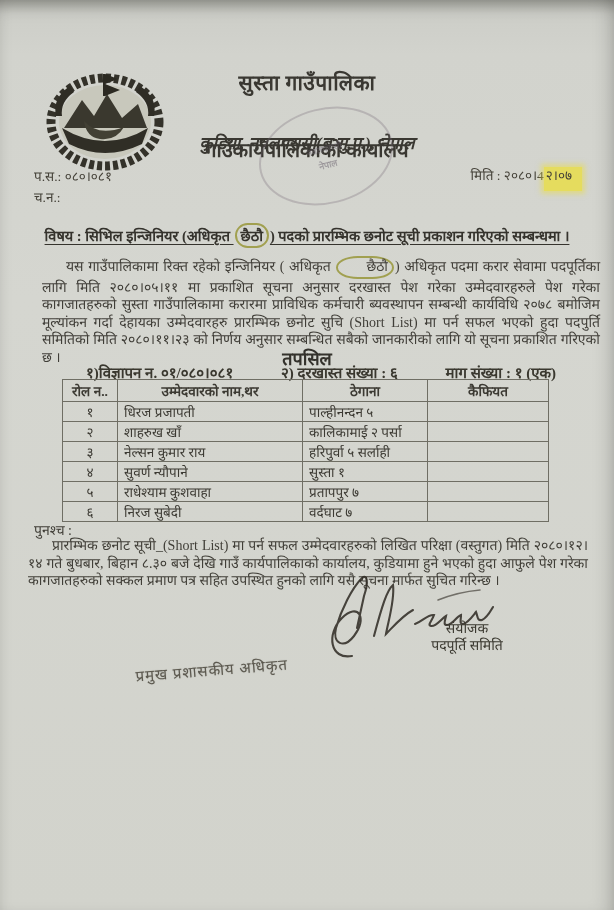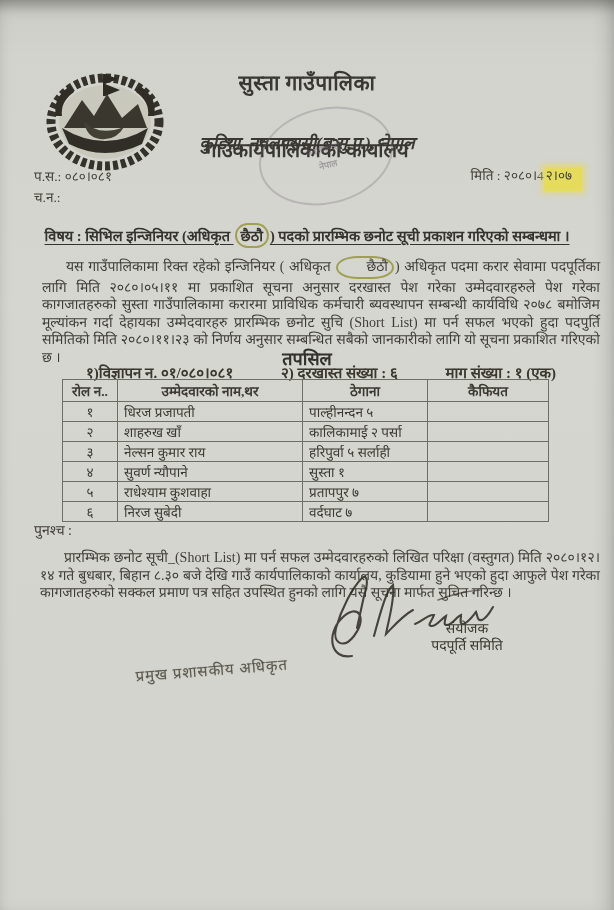--- a/index.html
+++ b/index.html
@@ -183,21 +183,21 @@
           <td class="c">६</td>
           <td>निरज सुबेदी</td>
           <td>वर्दघाट ७</td>
           <td></td>
         </tr>
       </tbody>
     </table>
   </div>
 
   <div class="abs ps-head">पुनश्च :</div>
-  <p class="abs ps-text" style="margin:12px">प्रारम्भिक छनोट सूची_(Short List) मा पर्न सफल उम्मेदवारहरुको लिखित परिक्षा (वस्तुगत) मिति २०८०।१२।१४ गते बुधबार, बिहान ८.३० बजे देखि गाउँ कार्यपालिकाको कार्यालय, कुडियामा हुने भएको हुदा आफुले पेश गरेका कागजातहरुको सक्कल प्रमाण पत्र सहित उपस्थित हुनको लागि यसै सूचना मार्फत सुचित गरिन्छ ।</p>
+  <p class="abs ps-text" style="margin:0">प्रारम्भिक छनोट सूची_(Short List) मा पर्न सफल उम्मेदवारहरुको लिखित परिक्षा (वस्तुगत) मिति २०८०।१२।१४ गते बुधबार, बिहान ८.३० बजे देखि गाउँ कार्यपालिकाको कार्यालय, कुडियामा हुने भएको हुदा आफुले पेश गरेका कागजातहरुको सक्कल प्रमाण पत्र सहित उपस्थित हुनको लागि यसै सूचना मार्फत सुचित गरिन्छ ।</p>
 
   <svg class="abs sig-svg" viewBox="0 0 185 100">
     <g fill="none" stroke="#332f28" stroke-width="2.1" stroke-linecap="round" opacity=".88">
       <path d="M34,84 C12,88 8,62 24,46 C40,30 50,46 36,64 C26,77 14,72 18,56 C23,38 34,16 44,6 C49,2 51,9 46,24 L39,56"></path>
       <path d="M56,64 C64,34 69,18 75,13 C77,28 70,50 68,62 C75,55 84,44 95,38"></path>
       <path d="M97,52 c8,-3 13,-10 19,-9 c-2,6 -7,10 -3,11 c5,1 10,-7 15,-10 c-1,5 -3,9 1,9 c5,0 9,-8 14,-10 c0,5 -2,9 2,9 c5,-1 9,-7 13,-12 c2,5 1,9 6,8 c5,-2 8,-8 11,-13"></path>
       <path d="M120,28 q20,-8 42,-10" stroke-width="1.6" opacity=".7"></path>
     </g>
   </svg>
 

